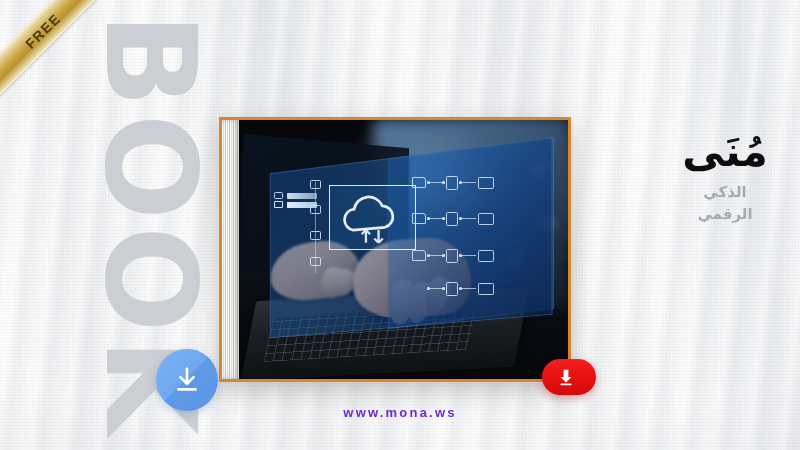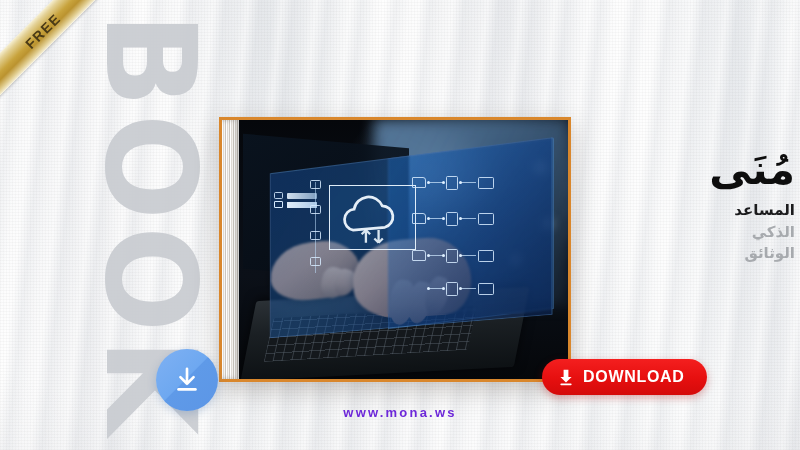--- a/index.html
+++ b/index.html
@@ -259,22 +259,22 @@
     position:absolute; left:0; right:0; top:405px;
     text-align:center;
     font-size:13px; font-weight:700;
     letter-spacing:2.2px;
     color:#6d28d9;
     font-family:"Liberation Sans",sans-serif;
   }
 
   
   #brand {
-    position:absolute; left:655px; top:150px;
-    width:140px; direction:rtl;
+    position:absolute; left:655px; top:132px;
+    width:140px; text-align:center; direction:rtl;
   }
   #brand-logo {
     font-size:42px; line-height:.95; color:#0d0d0d;
     font-family:"DejaVu Sans",serif; font-weight:700;
     margin-bottom:10px;
   }
   #brand .tl {
     font-size:15px; font-weight:700; line-height:1.45;
     letter-spacing:1px;
     font-family:"DejaVu Sans","Liberation Sans",sans-serif;
@@ -411,25 +411,23 @@
       <path d="M17 5 v16 m0 0 l-7 -7 m7 7 l7 -7" fill="none" stroke="#ffffff" stroke-width="2.8" stroke-linecap="round" stroke-linejoin="round"></path>
       <path d="M8 27 h18" stroke="#ffffff" stroke-width="2.8" stroke-linecap="round"></path>
     </svg>
   </div>
 
   <button id="download-btn">
     <svg viewBox="0 0 20 22" width="16" height="18">
       <path d="M7 2 h6 v9 h4 l-7 7 l-7 -7 h4 z" fill="#ffffff"></path>
       <rect x="3" y="19" width="14" height="2.4" rx="1" fill="#ffffff"></rect>
     </svg>
-    <span class="lbl">DOWNLOAD</span>
   </button>
 
   <div id="site-url">www.mona.ws</div>
 
   <div id="brand">
     <div id="brand-logo">مُنَى</div>
-    <div class="tl dark">المساعد</div>
     <div class="tl light">الذكي</div>
-    <div class="tl light">الوثائق</div>
+    <div class="tl light">الرقمي</div>
   </div>
 
 </div>
 
 </body></html>

